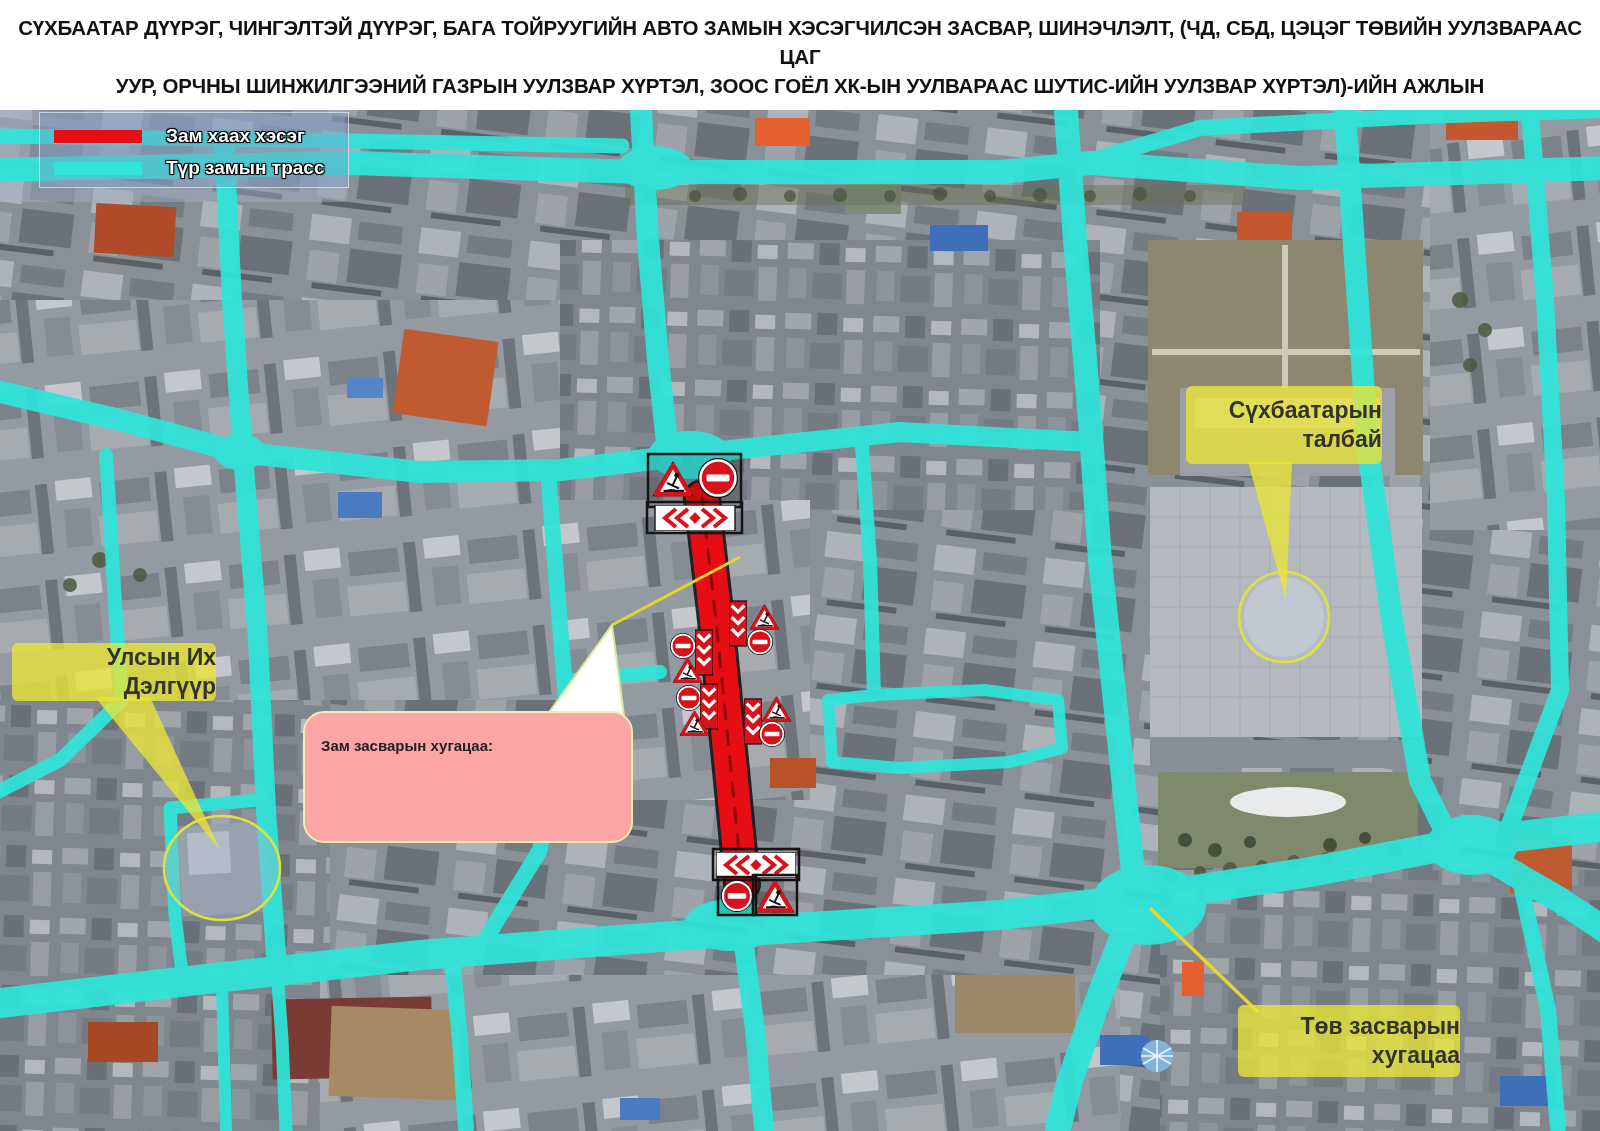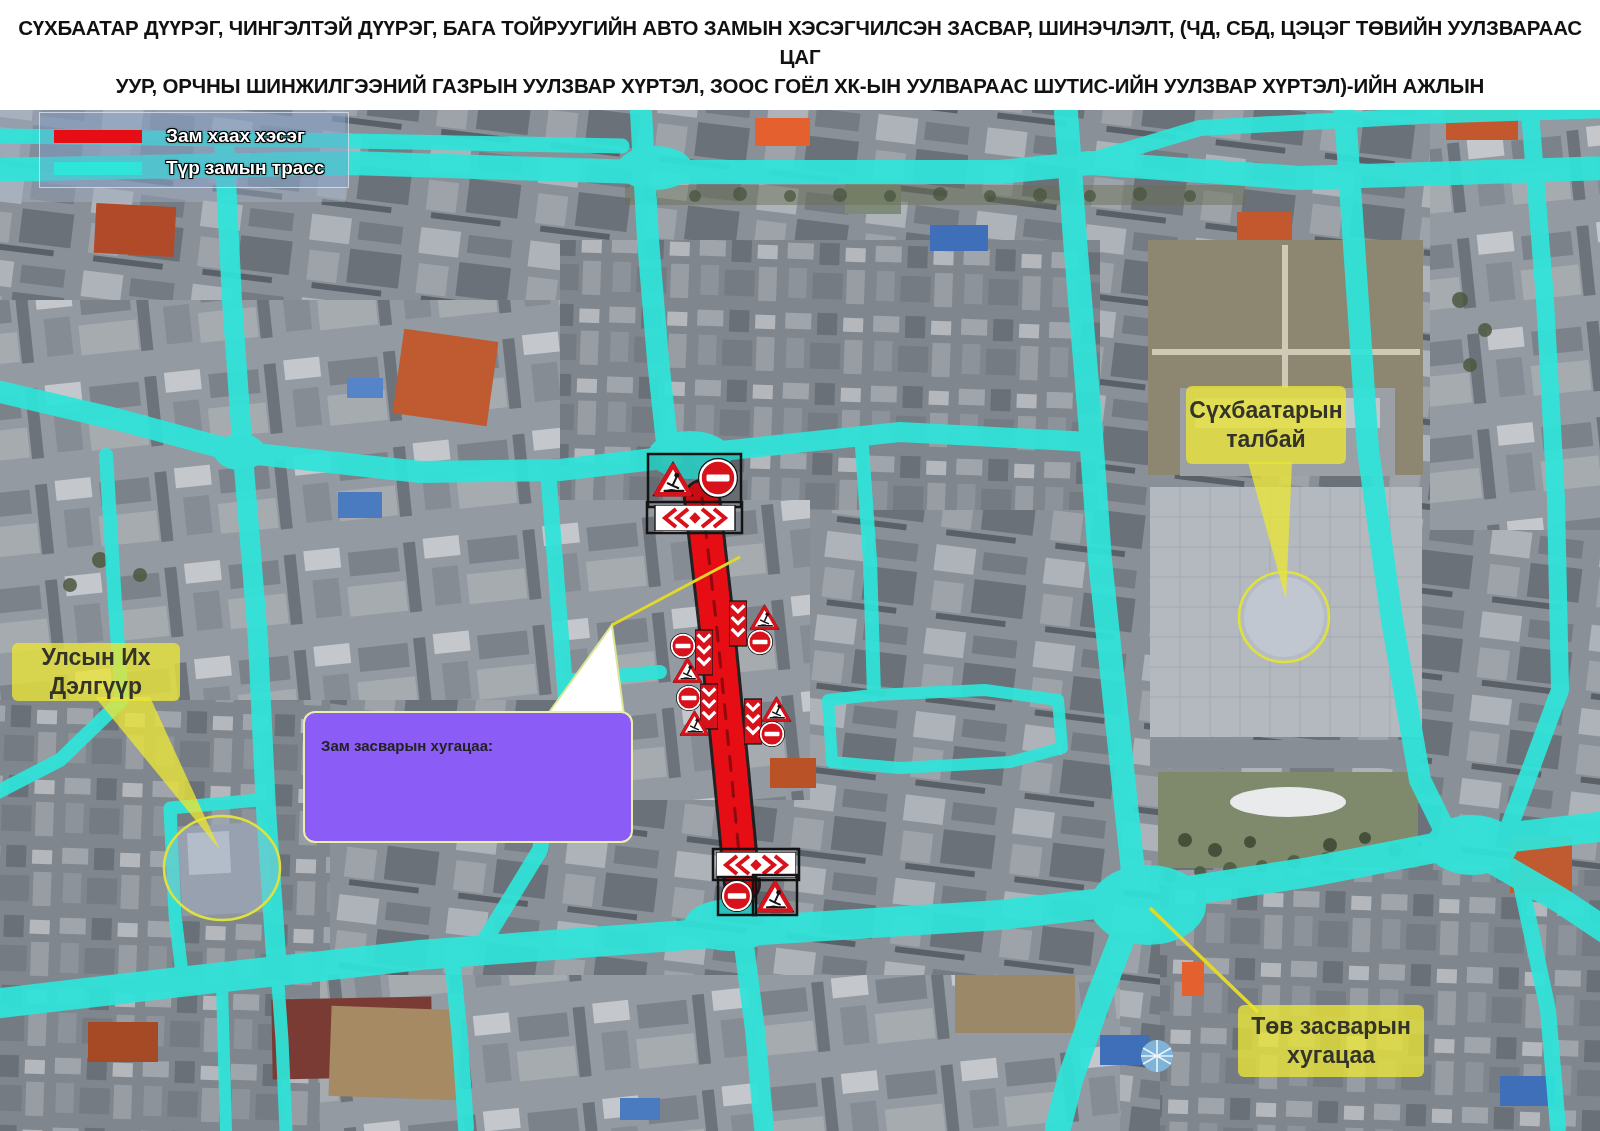--- a/index.html
+++ b/index.html
@@ -18,28 +18,28 @@
           background:rgba(125,155,195,0.42);border:1px solid rgba(230,235,240,.7);
           box-sizing:border-box;padding:7px 0 0 14px;margin-left:23px;}
   .lrow{display:flex;align-items:center;height:32px;}
   .lrow .sw{width:88px;height:13px;margin-right:24px;flex:0 0 auto;}
   .sw.red{background:var(--closed-red);}
   .sw.cyan{background:var(--road-cyan);}
   .lrow span.txt{color:#fff;font-weight:bold;font-size:19px;
        text-shadow:1px 1px 0 #000,-1px -1px 0 #000,1px -1px 0 #000,-1px 1px 0 #000,0 0 3px #000;}
   
   .ylab{position:absolute;z-index:15;background:var(--label-yellow);border-radius:6px;
-        color:#33332a;font-weight:bold;text-align:center;
-        display:flex;flex-direction:column;justify-content:center;line-height:1.25;}
+        color:#33332a;font-weight:bold;text-align:right;
+        display:flex;flex-direction:column;justify-content:center;line-height:1.25;padding-left:36px;}
   .ylab.store{left:12px;top:533px;width:168px;height:58px;font-size:23px;}
   .ylab.square{left:1186px;top:276px;width:160px;height:78px;font-size:23px;}
   .ylab.post{left:1238px;top:895px;width:186px;height:72px;font-size:23px;}
   
   .infobox{position:absolute;left:303px;top:601px;width:330px;height:132px;z-index:16;
-           background:#8b5cf6;border-radius:12px;border:2px solid #e9efae;box-sizing:border-box;
+           background:#fca5a5;border-radius:21px;border:2px solid #e9efae;box-sizing:border-box;
            padding:24px 20px 0 16px;color:#222;}
   .infobox .t{font-size:15px;font-weight:bold;margin-bottom:6px;}
   .infobox .r{font-size:13.5px;margin-bottom:5px;letter-spacing:-0.2px;}
 </style>
 </head>
 <body>
 
 <div class="stage">
 
   <div class="hdr">

